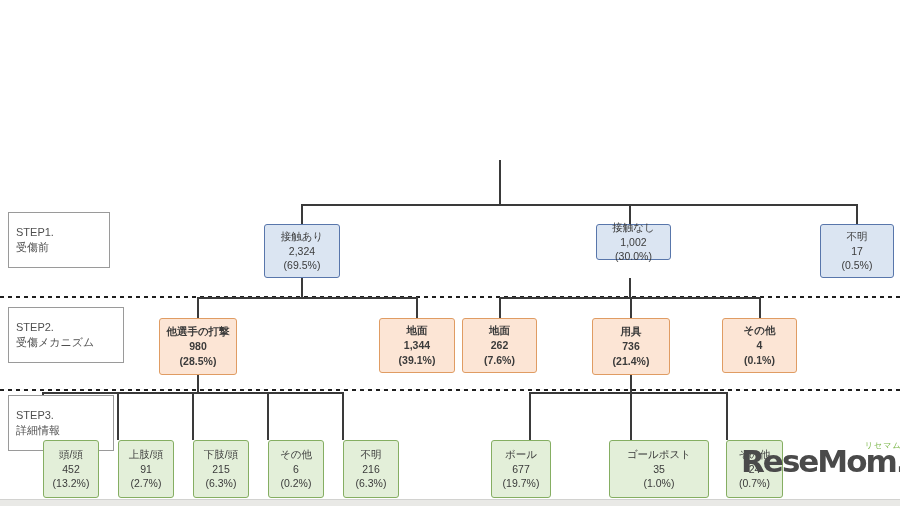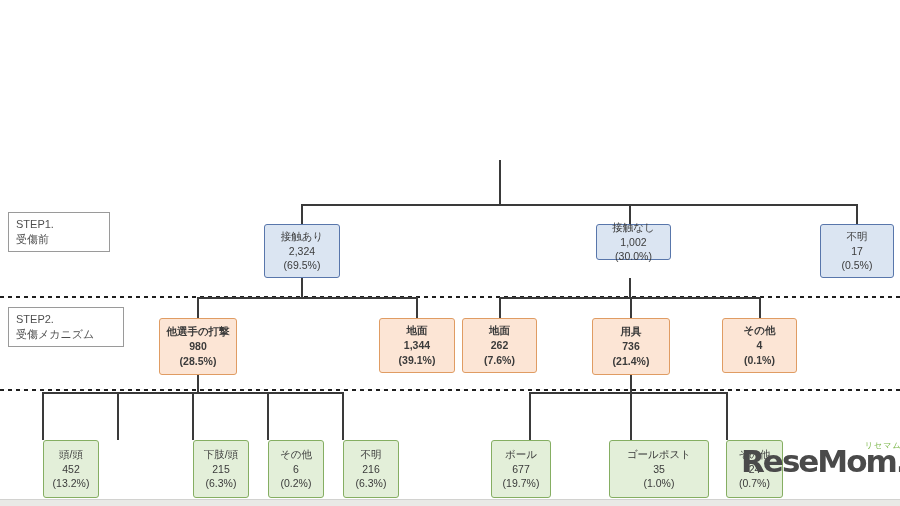--- a/index.html
+++ b/index.html
@@ -24,21 +24,21 @@
     position:absolute;display:flex;flex-direction:column;align-items:center;justify-content:center;
     font-size:10.5px;line-height:1.4;text-align:right;border-radius:3px;box-sizing:border-box;
     color:#3b3b3b;
   }
   .node.blue{background:#dbe5f2;border:1.6px solid #5876ab;}
   .node.orange{background:#fce5d5;border:1.6px solid #e09c63;font-weight:bold;}
   .node.green{background:#e3efd9;border:1.6px solid #85ae62;margin-left:28px;}
   
   .steplabel{
     position:absolute;background:#ffffff;border:1px solid #9a9a9a;font-size:11px;
-    color:#4f4f4f;line-height:1.35;padding:4px 7px;box-sizing:border-box;min-width:100px;
+    color:#4f4f4f;line-height:1.35;padding:12px 7px;box-sizing:border-box;min-width:100px;
   }
   
   .logo{position:absolute;left:741px;top:444px;z-index:10;}
   .logo .word{
     font-size:31px;font-weight:bold;letter-spacing:-2px;color:#4a4a4a;
     font-family:"DejaVu Sans","Liberation Sans",sans-serif;line-height:1.1;
   }
   .logo .ruby{
     position:absolute;right:4px;top:-4px;font-size:8px;letter-spacing:1px;color:#7ab648;
   }
@@ -85,20 +85,24 @@
 
 
   <div class="steplabel" style="left:8px;top:212px;width:102px">
     <div>STEP1.</div>
     <div>受傷前</div>
   </div>
   <div class="steplabel" style="left:8px;top:307px;width:116px">
     <div>STEP2.</div>
     <div>受傷メカニズム</div>
   </div>
+  <div class="steplabel" style="left:8px;top:395px;width:106px">
+    <div>STEP3.</div>
+    <div>詳細情報</div>
+  </div>
 
   <div class="node blue" style="left:264px;top:224px;width:76px;height:54px">
     <div>接触あり</div>
     <div>2,324</div>
     <div>(69.5%)</div>
   </div>
   <div class="node blue" style="left:596px;top:224px;width:75px;height:36px">
     <div>接触なし</div>
     <div>1,002</div>
     <div>(30.0%)</div>
@@ -133,20 +137,25 @@
     <div>その他</div>
     <div>4</div>
     <div>(0.1%)</div>
   </div>
 
   <div class="node green" style="left:15px;top:440px;width:56px;height:58px">
     <div>頭/頭</div>
     <div>452</div>
     <div>(13.2%)</div>
   </div>
+  <div class="node green" style="left:90px;top:440px;width:56px;height:58px">
+    <div>上肢/頭</div>
+    <div>91</div>
+    <div>(2.7%)</div>
+  </div>
   <div class="node green" style="left:165px;top:440px;width:56px;height:58px">
     <div>下肢/頭</div>
     <div>215</div>
     <div>(6.3%)</div>
   </div>
   <div class="node green" style="left:240px;top:440px;width:56px;height:58px">
     <div>その他</div>
     <div>6</div>
     <div>(0.2%)</div>
   </div>

